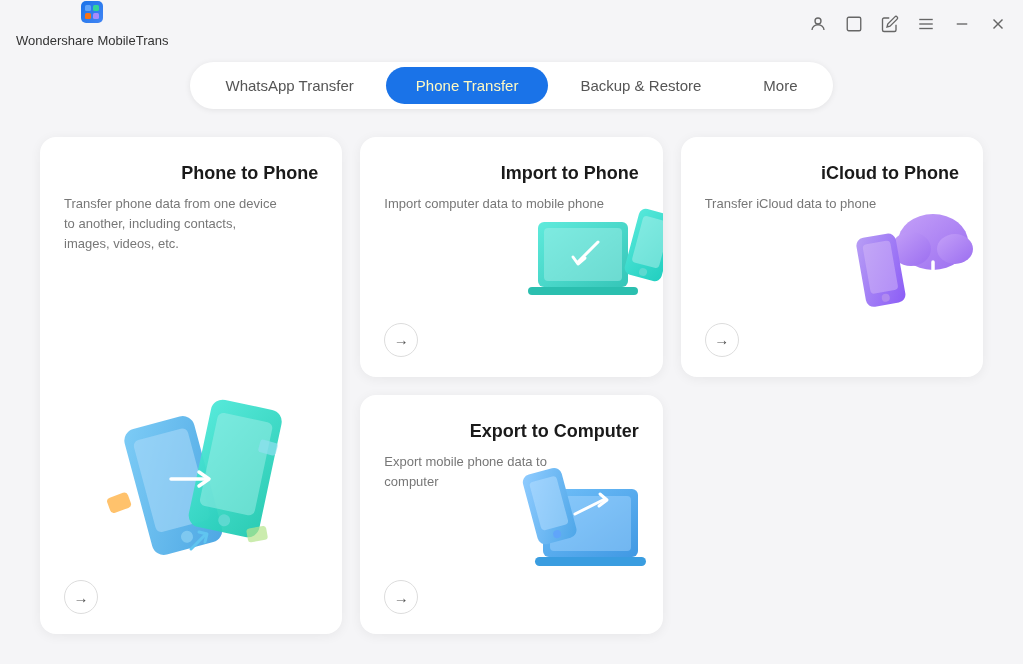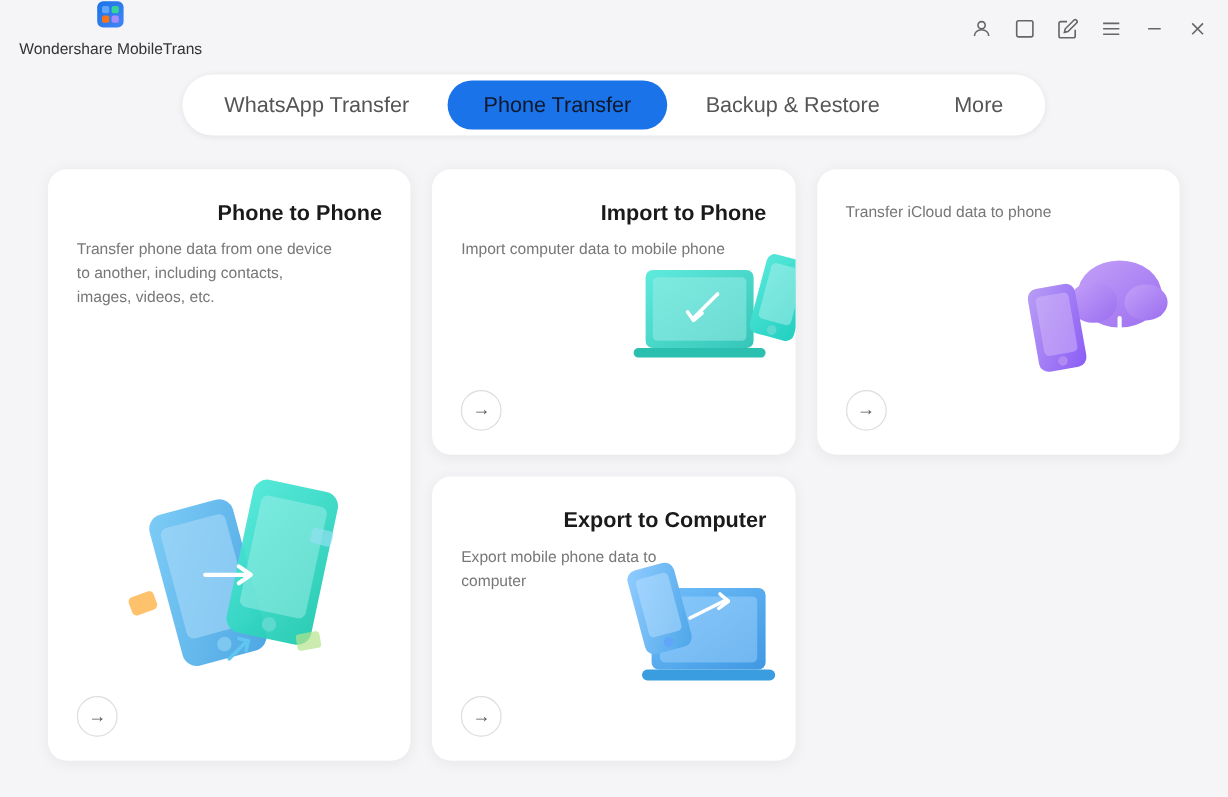--- a/index.html
+++ b/index.html
@@ -74,30 +74,30 @@
       align-items: center;
       background: white;
       border-radius: 50px;
       padding: 5px;
       gap: 2px;
       box-shadow: 0 1px 6px rgba(0,0,0,0.08);
     }
     .nav-tab {
       padding: 10px 30px;
       border-radius: 50px;
-      font-size: 18px;
+      font-size: 15px;
       font-weight: 500;
       cursor: pointer;
       color: #555;
       transition: all 0.2s;
       white-space: nowrap;
     }
     .nav-tab.active {
       background: #1a73e8;
-      color: #0f172a;
+      color: #fef9c3;
     }
 
     
     .main-content {
       flex: 1;
       padding: 10px 40px 30px;
       display: grid;
       grid-template-columns: 1fr 1fr 1fr;
       grid-template-rows: 1fr 1fr;
       gap: 18px;
@@ -343,20 +343,21 @@
             <stop offset="100%" stop-color="#22cfc0"></stop>
           </linearGradient>
         </defs>
       </svg>
     </div>
 
     <div class="arrow-btn">→</div>
   </div>
 
   <div class="card">
+    <div class="card-title">iCloud to Phone</div>
     <div class="card-desc">Transfer iCloud data to phone</div>
 
     <div class="illus illus-icloud">
       <svg width="140" height="115" viewBox="0 0 140 115">
 
         <g transform="translate(50, 5)">
           <ellipse cx="40" cy="35" rx="35" ry="28" fill="url(#purpleGrad)"></ellipse>
           <ellipse cx="18" cy="42" rx="20" ry="17" fill="url(#purpleGrad)"></ellipse>
           <ellipse cx="62" cy="42" rx="18" ry="15" fill="url(#purpleGrad)"></ellipse>
 

